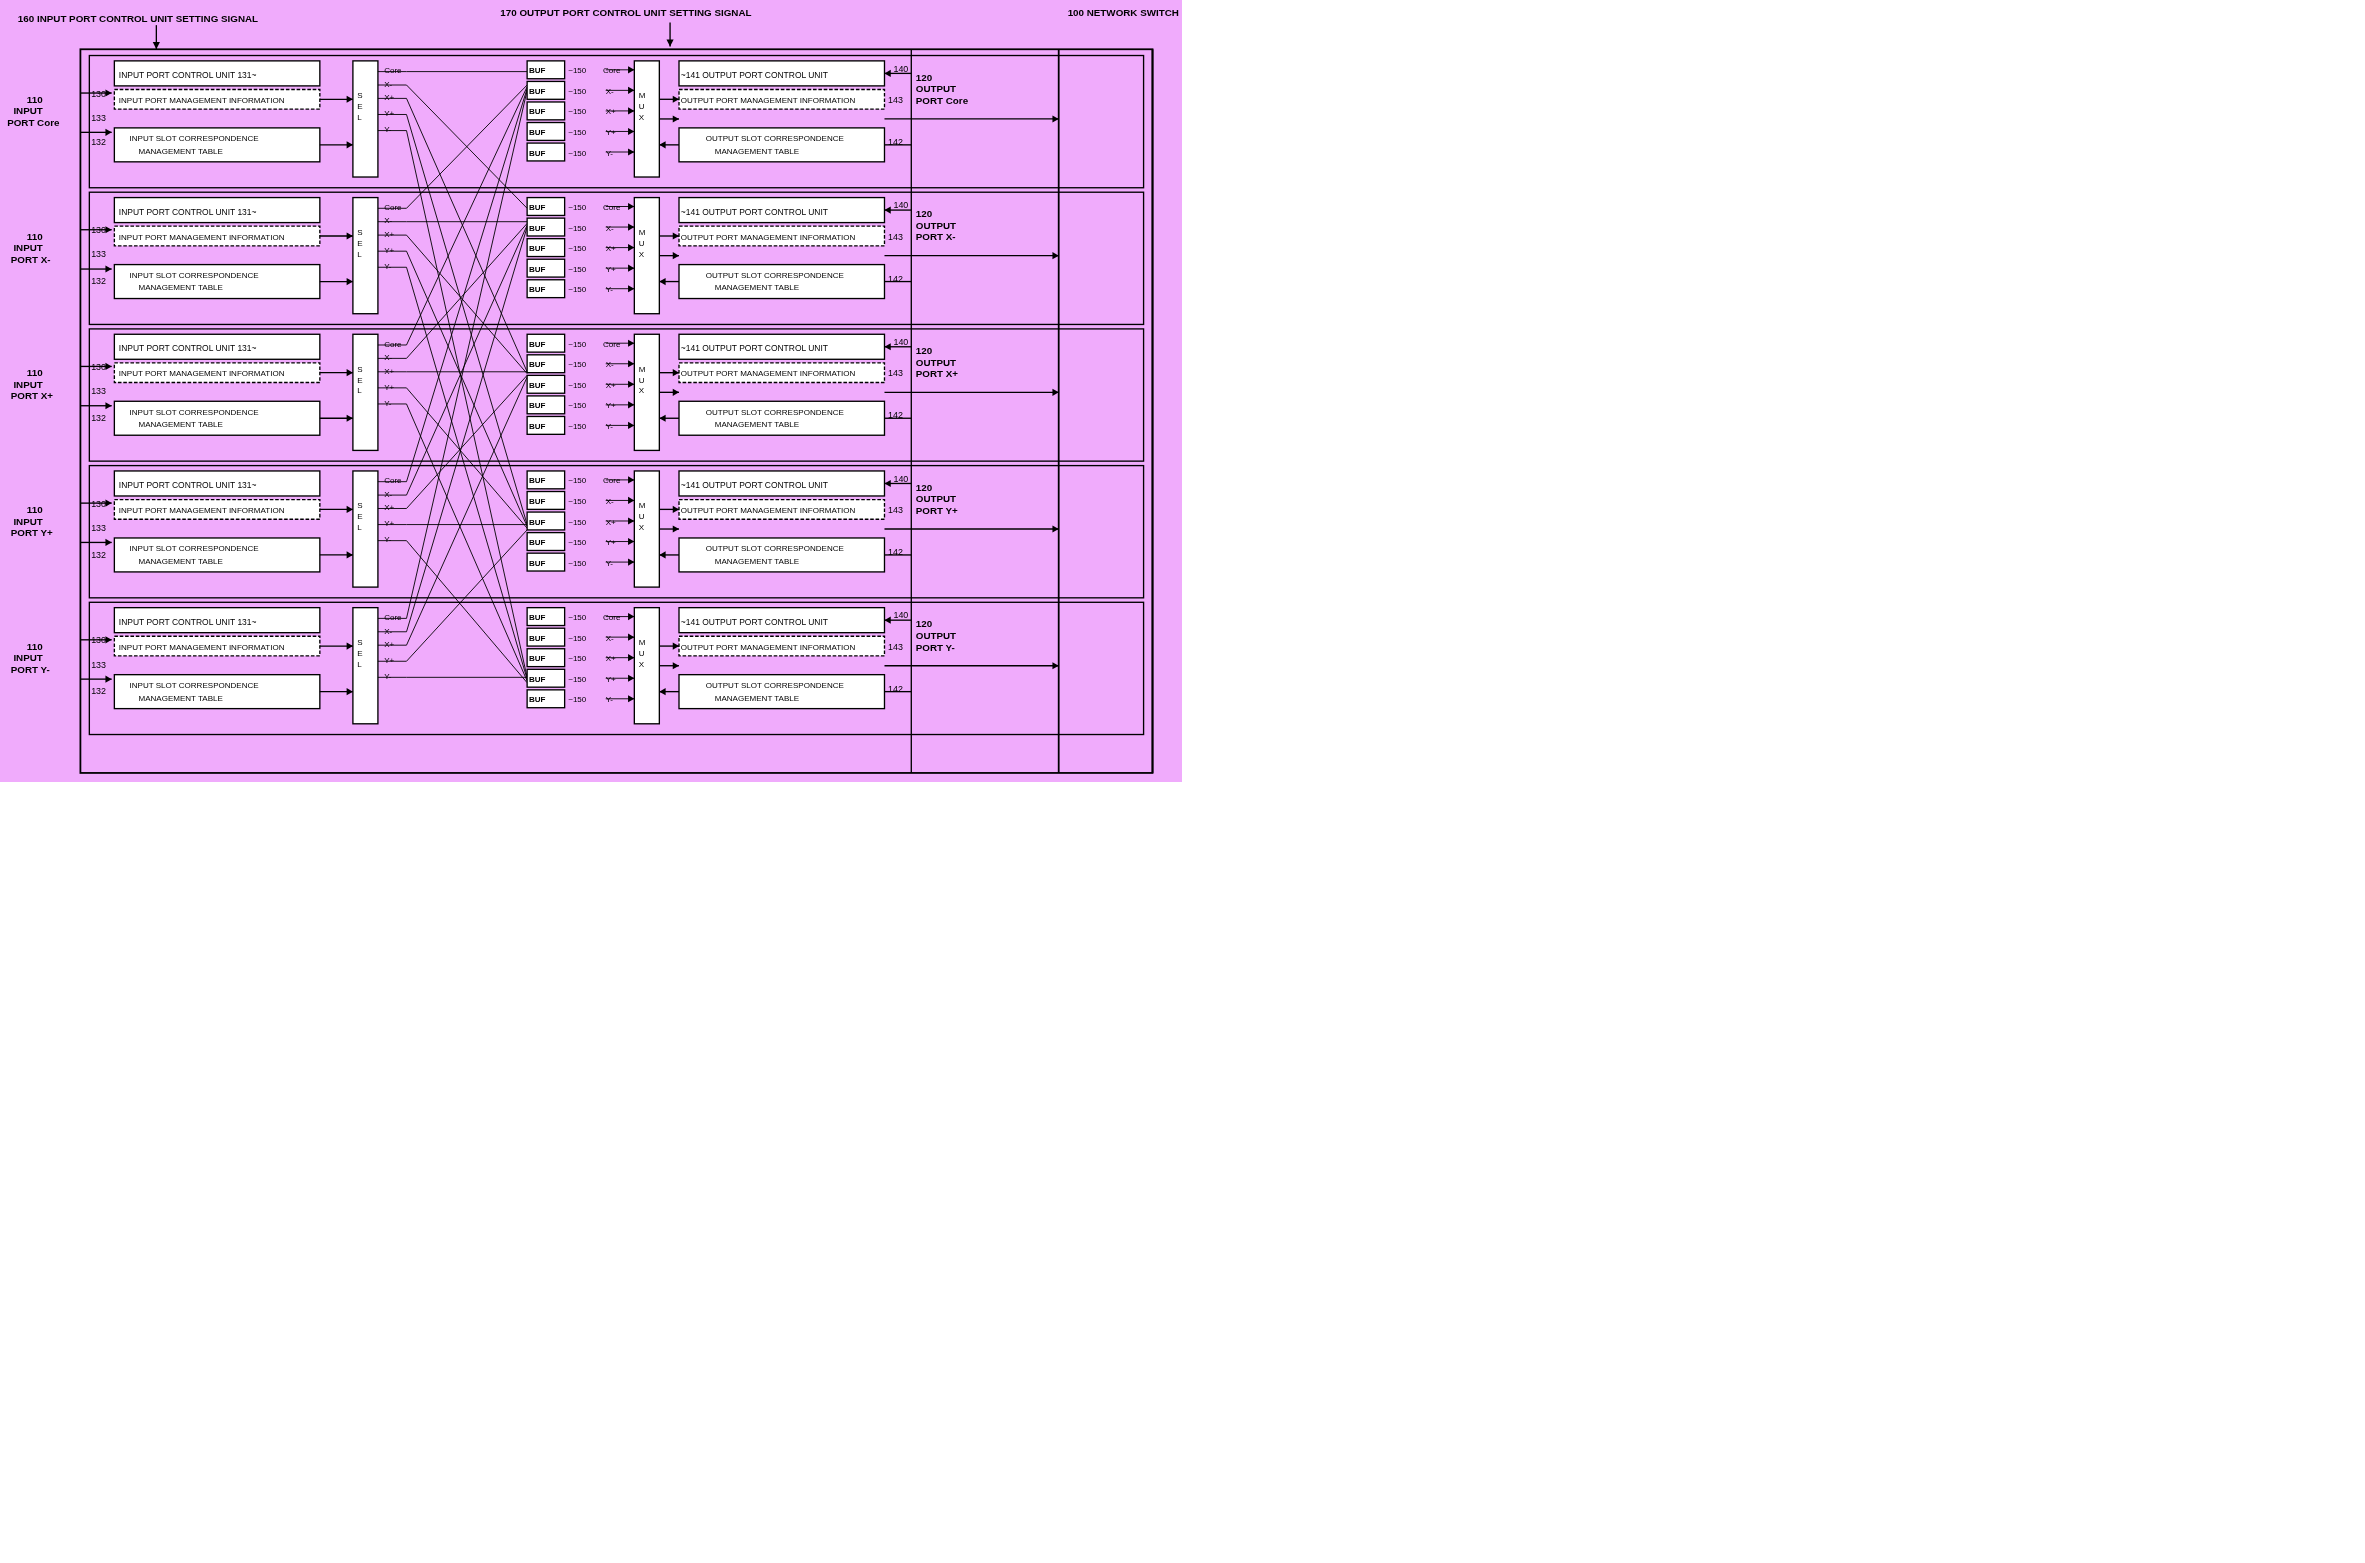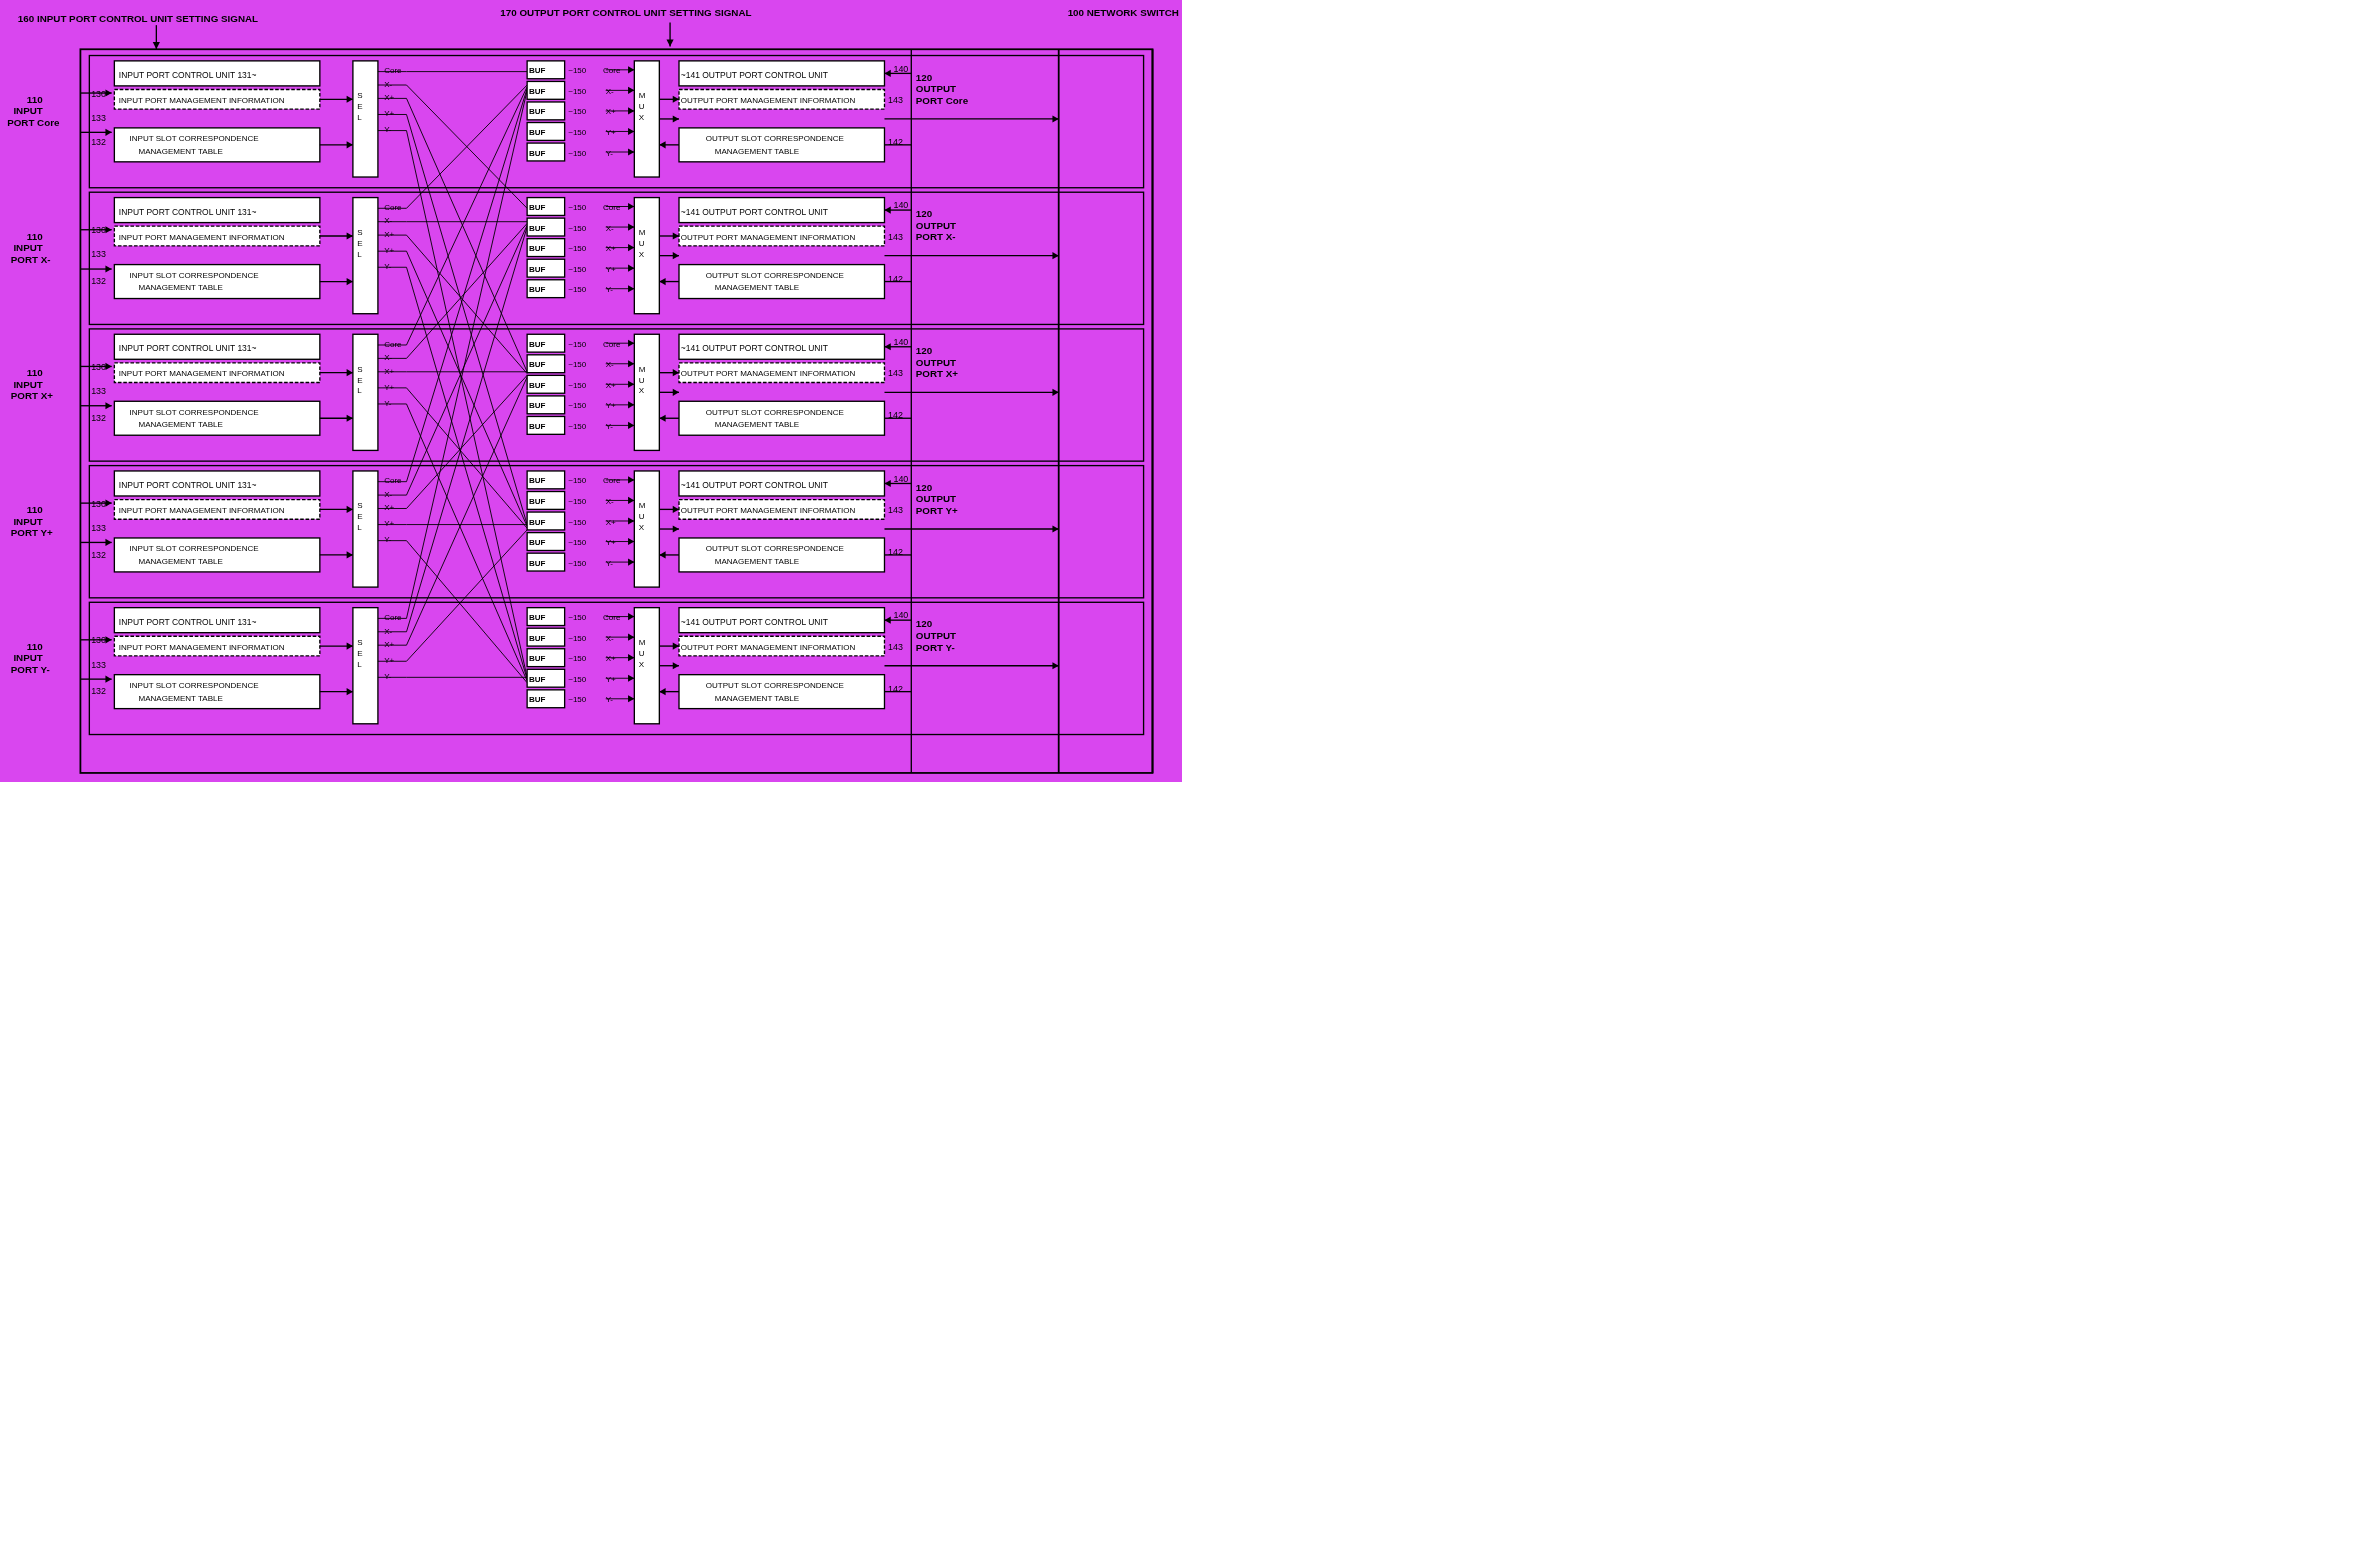--- a/index.html
+++ b/index.html
@@ -9,21 +9,21 @@
       font-size: 9.8px;
       width: 1182px;
       height: 782px;
       position: relative;
       overflow: hidden;
     }
     .diagram-container {
       position: relative;
       width: 100%;
       height: 100%;
-      background: #d946ef;
+      background: #f0abfc;
     }
     .diagram-svg {
       position: absolute;
       top: 0; left: 0;
       width: 100%;
       height: 100%;
     }
   </style>
 </head>
 <body>

